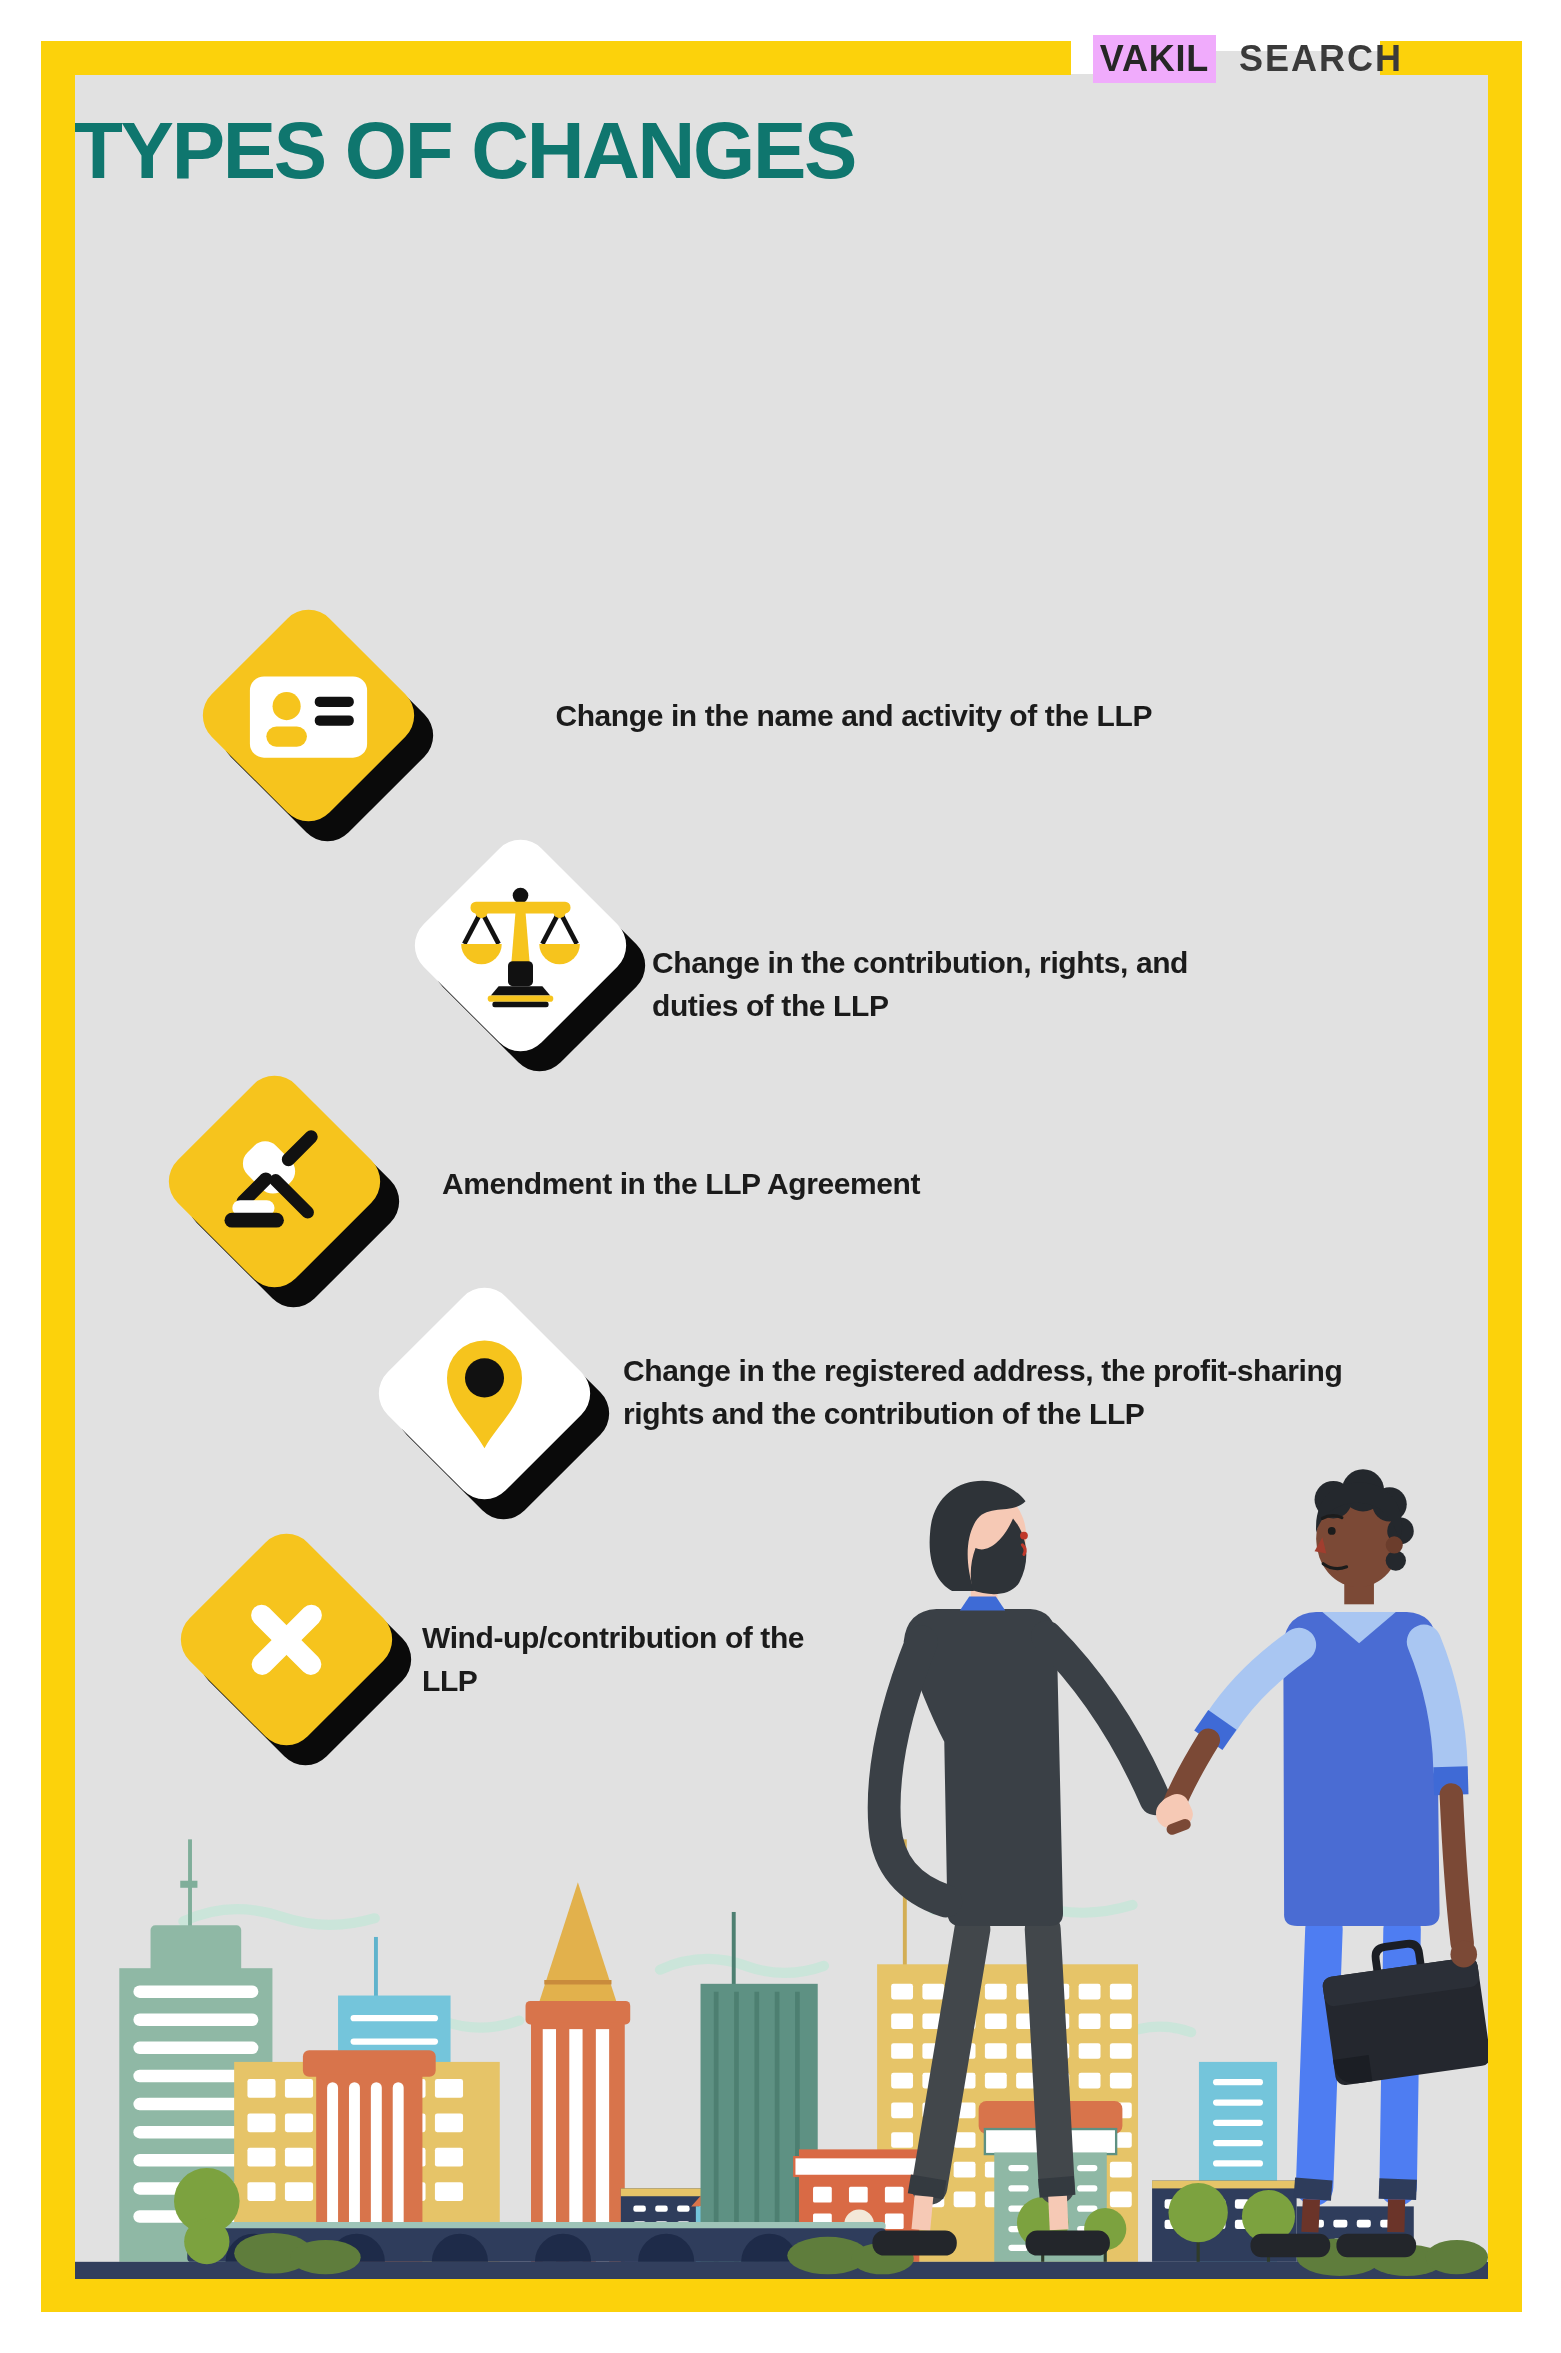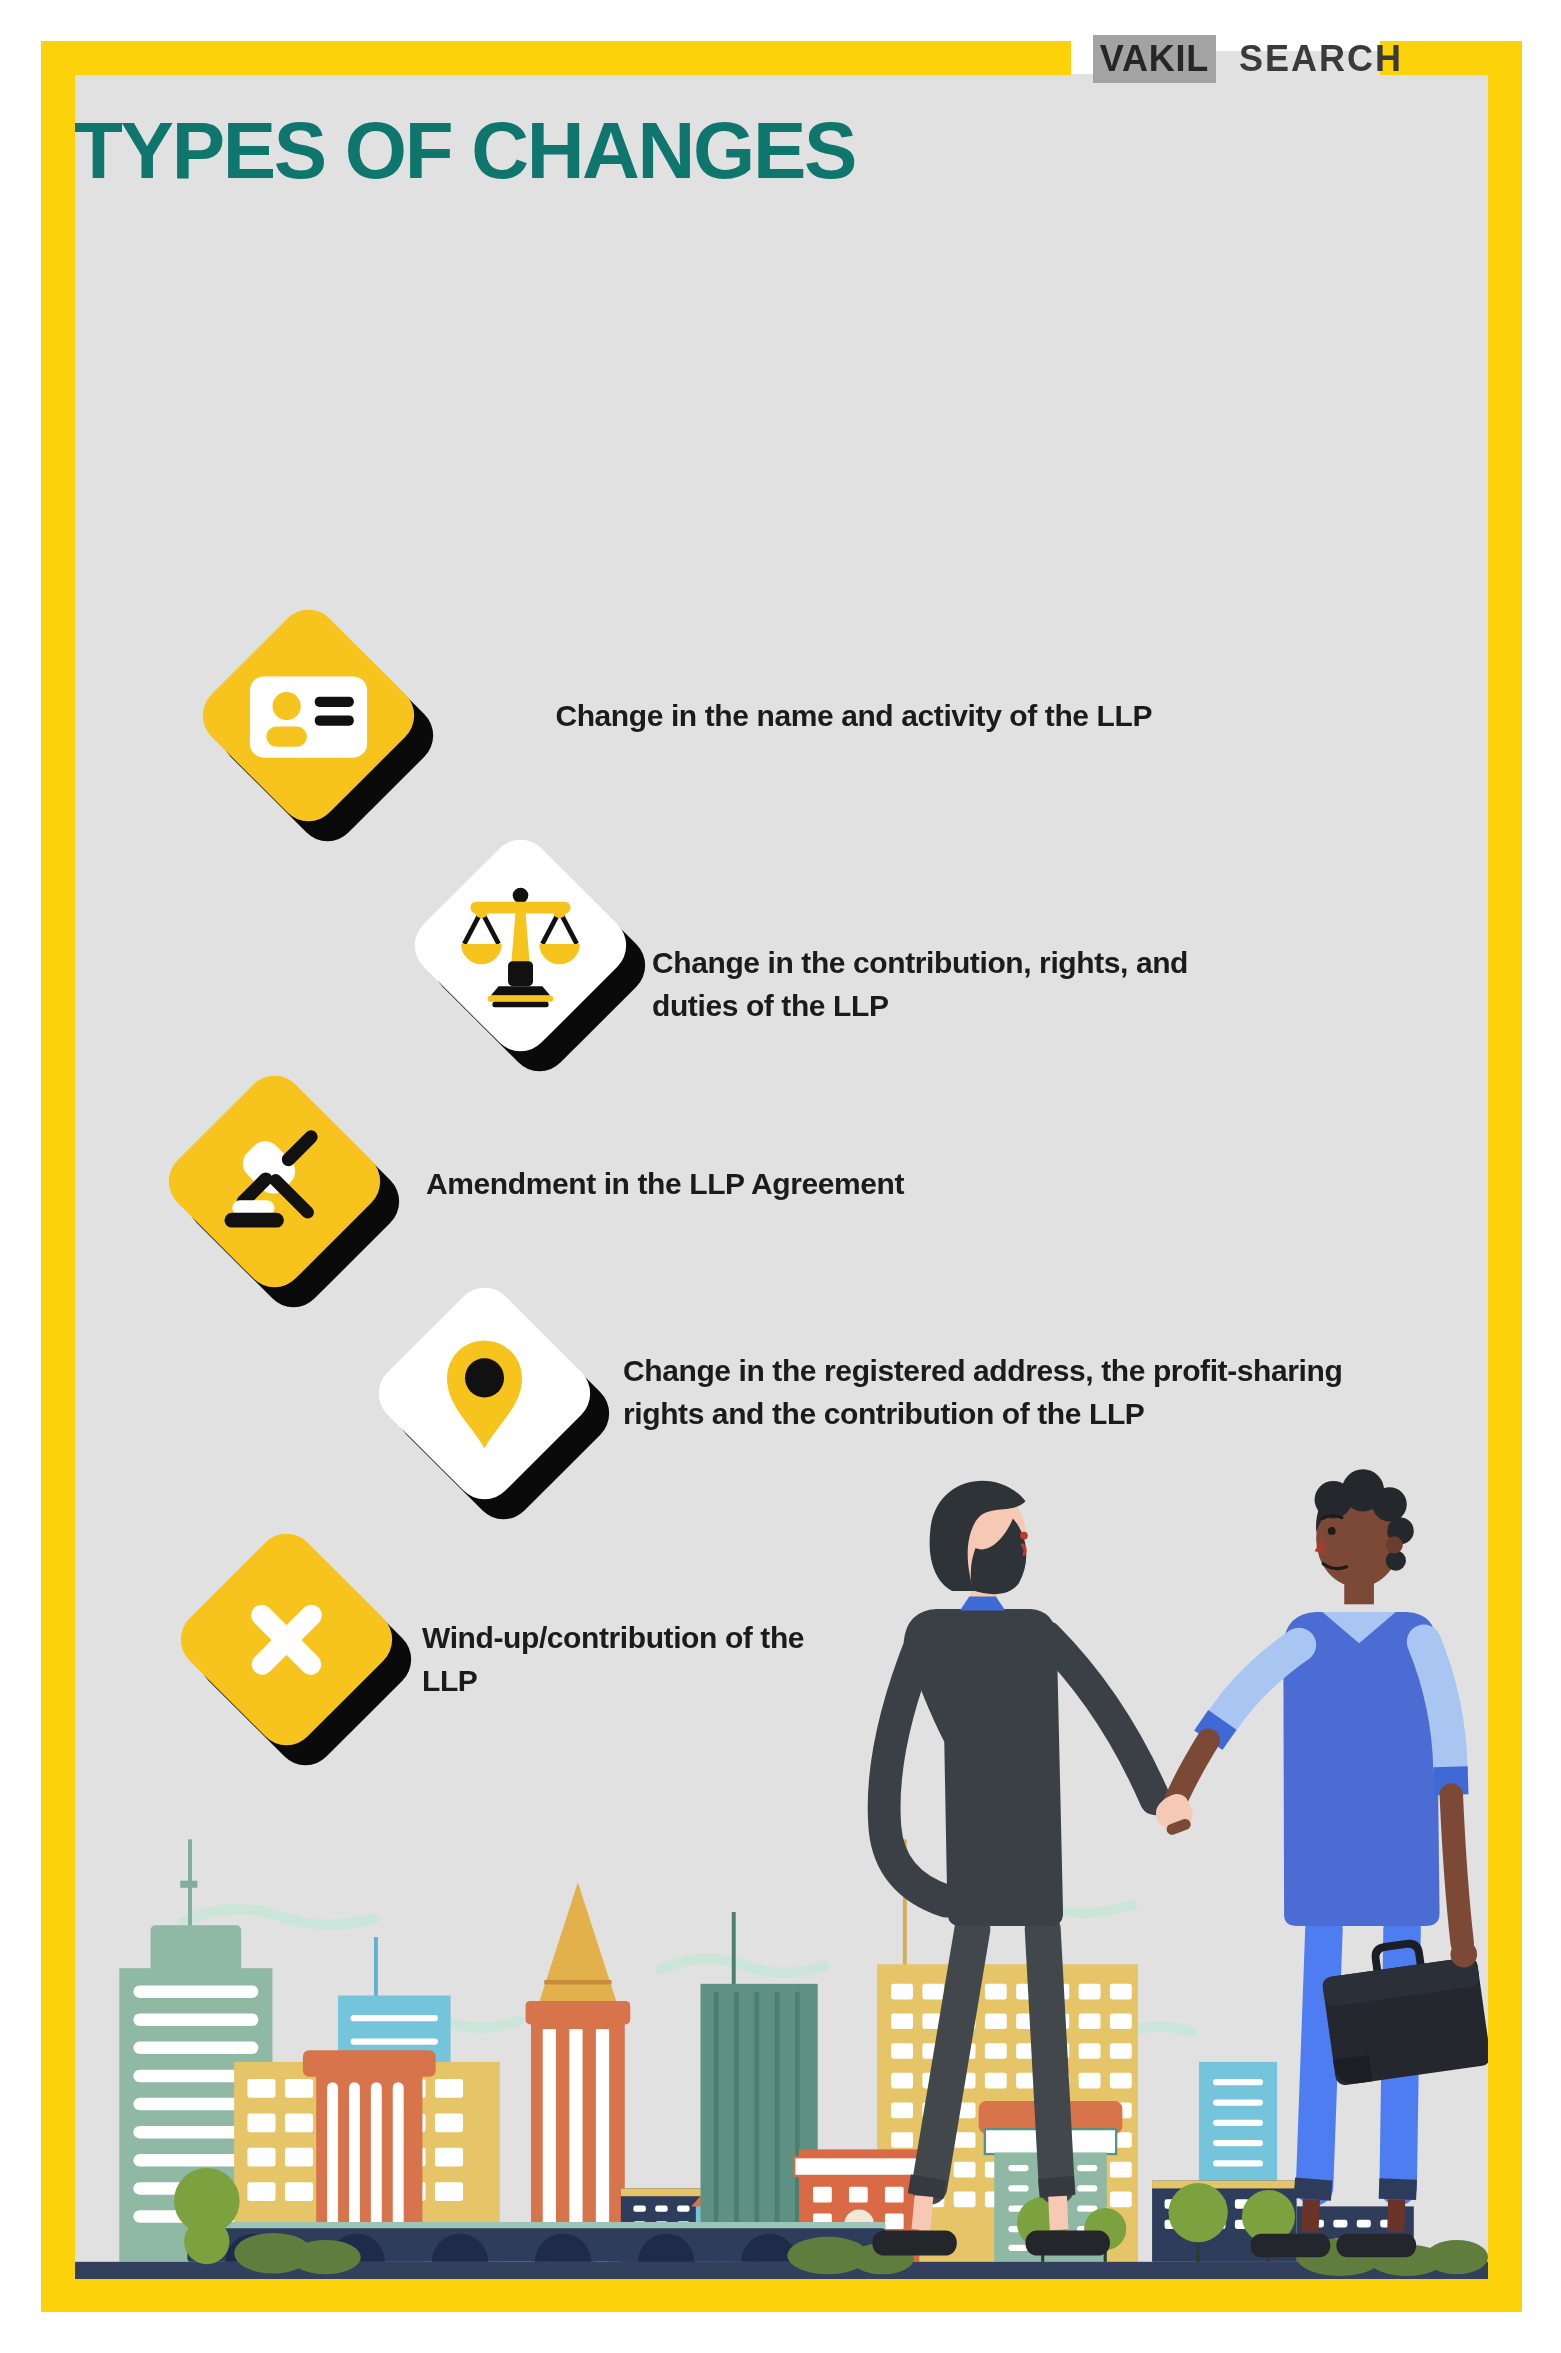--- a/index.html
+++ b/index.html
@@ -10,42 +10,42 @@
   
   .frame{position:absolute;background:#FCD20B;z-index:3;}
   .frame-top{left:41px;top:41px;width:1030px;height:34px;}
   .frame-top-right{left:1380px;top:41px;width:141px;height:34px;}
   .frame-left{left:41px;top:41px;width:34px;height:2271px;}
   .frame-right{left:1488px;top:41px;width:34px;height:2271px;}
   .frame-bottom{left:41px;top:2279px;width:1481px;height:33px;}
   
   .content{position:absolute;left:74px;top:74px;width:1414px;height:2205px;background:#E1E1E1;z-index:1;}
   .logo-tab{position:absolute;left:1216px;top:51px;width:164px;height:23.4px;background:#E1E1E1;z-index:3;}
-  .logo-box{position:absolute;left:1093px;top:35px;width:123px;height:48px;background:#a3a3a3;z-index:4;
+  .logo-box{position:absolute;left:1093px;top:35px;width:123px;height:48px;background:#f0abfc;z-index:4;
     display:flex;align-items:center;justify-content:center;}
   .logo-box span{font-weight:bold;font-size:36px;letter-spacing:0.8px;color:#262626;}
   .logo-search{position:absolute;left:1223px;top:35px;height:48px;z-index:4;display:flex;align-items:center;margin-left:16px;}
   .logo-search span{font-weight:bold;font-size:36px;letter-spacing:2px;color:#3A3A3A;}
   
   .title{position:absolute;left:74px;top:100px;width:1414px;text-align:left;z-index:2;color:#0f766e;}
   .t12{font-weight:bold;font-size:80px;line-height:102px;letter-spacing:-2.3px;}
   .t3{font-weight:bold;font-size:159px;line-height:166px;letter-spacing:-3.1px;margin-top:4.7px;}
   
   .diamond{position:absolute;width:167px;height:167px;z-index:2;}
   .dshadow{position:absolute;left:19px;top:20px;width:167px;height:167px;background:#0A0A0A;border-radius:30px;transform:rotate(45deg);}
   .dface{position:absolute;left:0;top:0;width:167px;height:167px;border-radius:30px;transform:rotate(45deg);
     display:flex;align-items:center;justify-content:center;}
   .dface.yellow{background:#F6C41D;}
   .dface.white{background:#FFFFFF;}
   .dicon{transform:rotate(-45deg);display:block;}
   .label{position:absolute;z-index:2;transform:translateY(-50%);
     font-weight:bold;font-size:30px;line-height:43px;letter-spacing:-0.4px;color:#1B1B1B;}
   #d1{left:225px;top:632px;} #l1{left:449px;top:715px;width:703px;text-align:right;}
   #d2{left:437px;top:862px;} #l2{left:652px;top:947px;width:578px;margin-top:37px;}
-  #d3{left:191px;top:1098px;} #l3{left:426px;top:1183px;width:625px;}
+  #d3{left:191px;top:1098px;} #l3{left:442px;top:1183px;width:625px;}
   #d4{left:401px;top:1310px;} #l4{left:623px;top:1392px;width:761px;}
   #d5{left:203px;top:1556px;} #l5{left:422px;top:1659px;width:390px;}
   
   .scene{position:absolute;left:74px;top:1445px;width:1414px;height:834px;z-index:1;}
 </style>
 </head>
 <body>
 
 <div class="content"></div>
 

